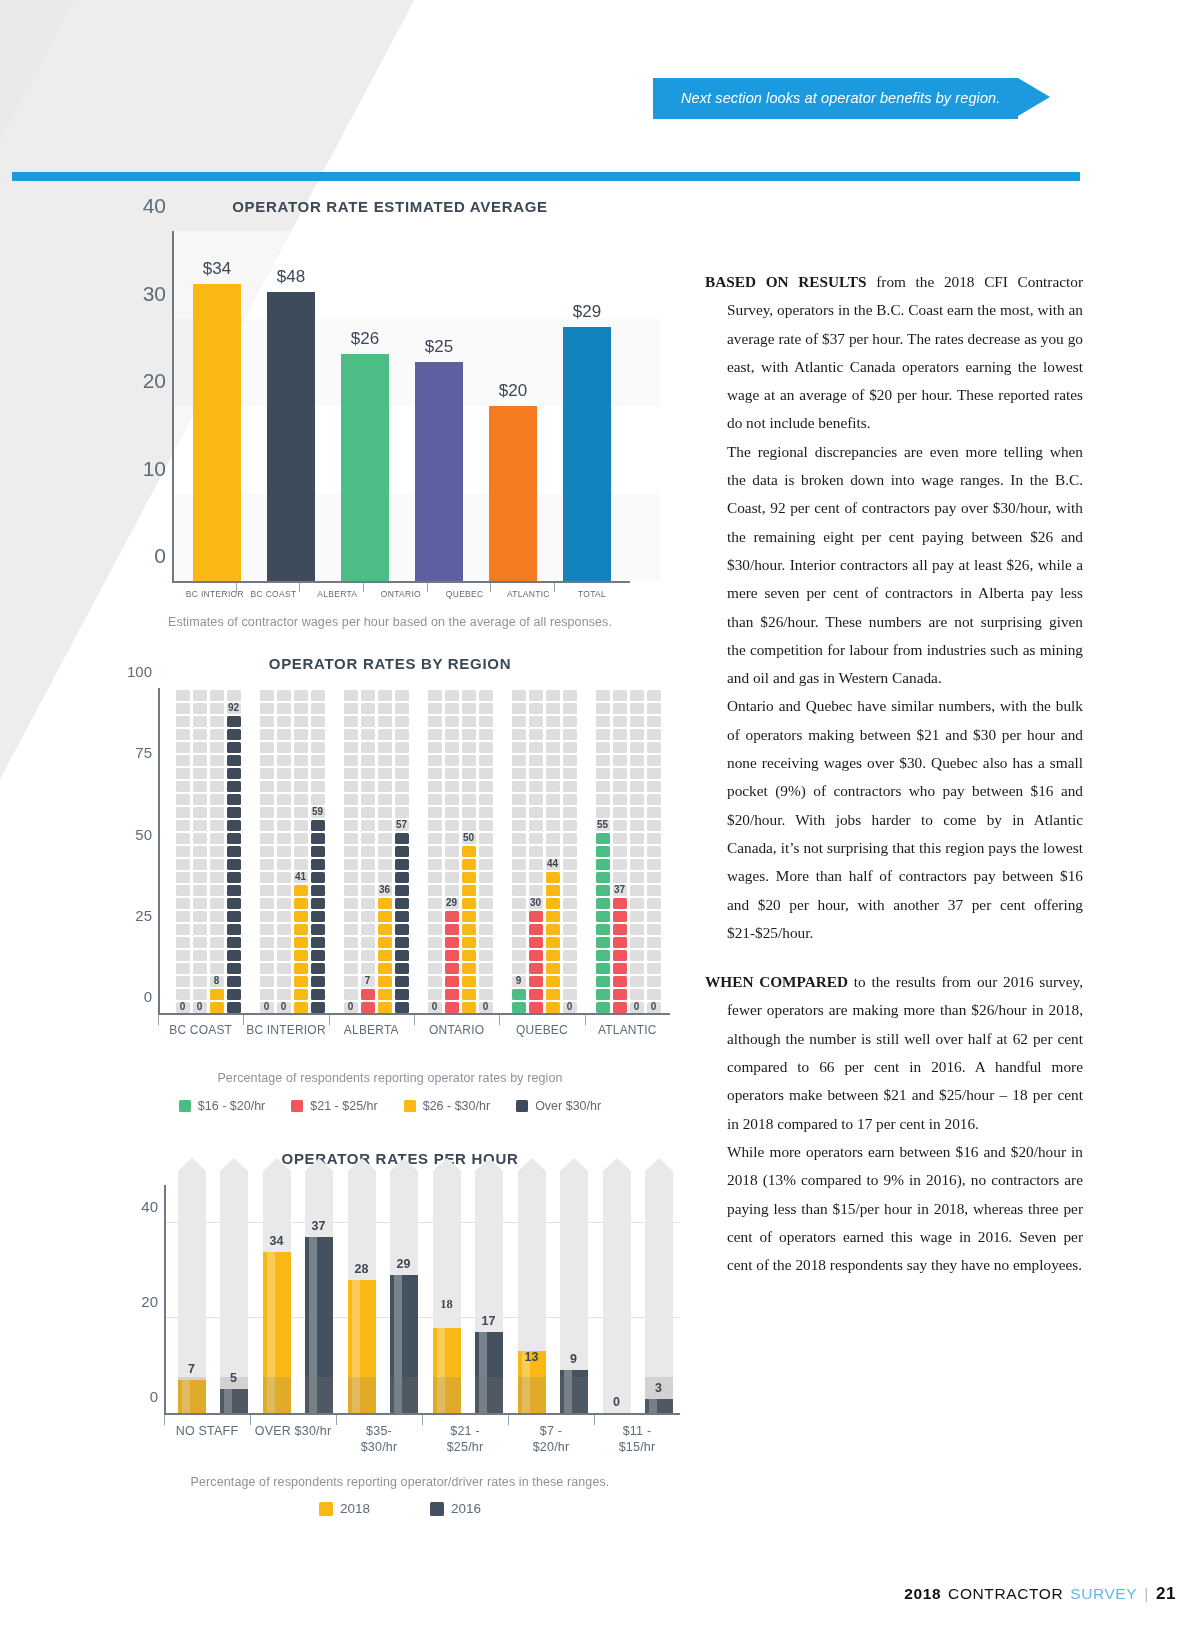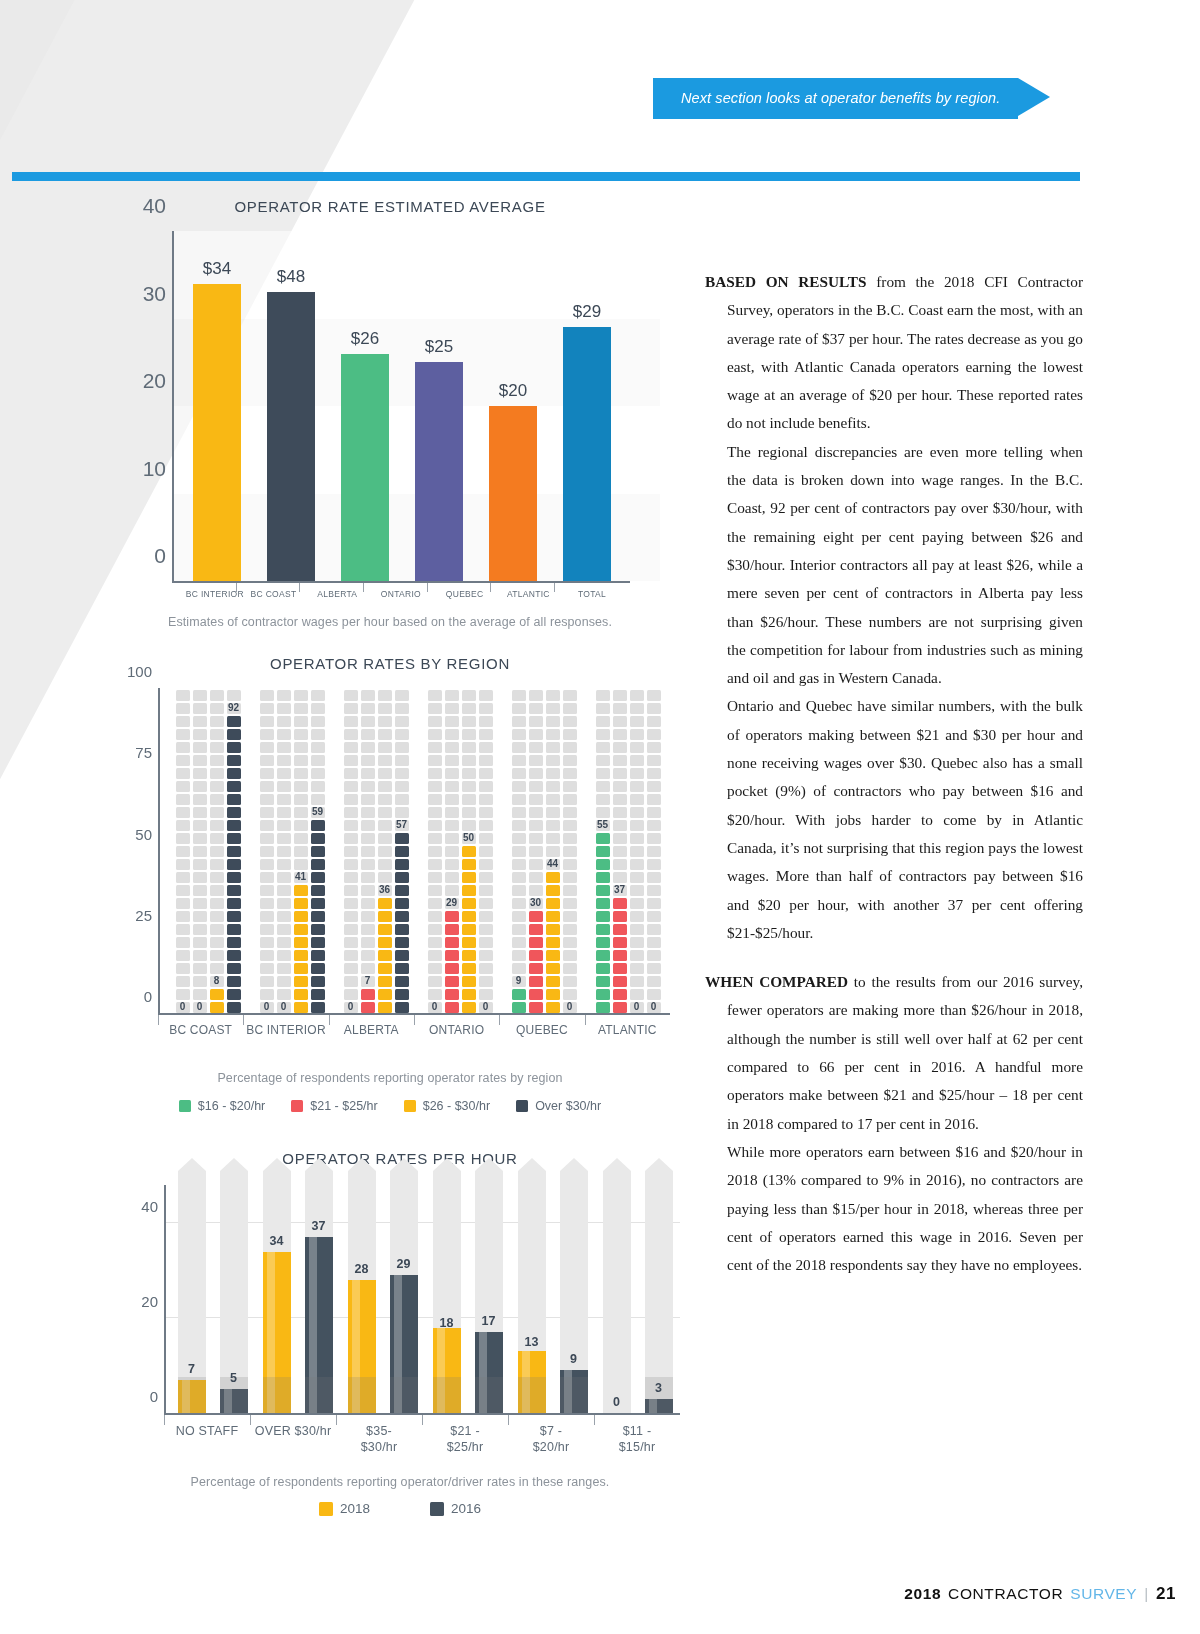--- a/index.html
+++ b/index.html
@@ -40,21 +40,21 @@
   .callout-arrow {
     width:0;height:0;
     border-top:19px solid transparent;
     border-bottom:19px solid transparent;
     border-left:32px solid #1b9ae0;
   }
   .rule { position:absolute; left:12px; top:172px; width:1068px; height:9px; background:#1b9ae0; z-index:5; }
 
   
   .ch-title {
-    text-align:center; font-weight:normal; font-size:15px;
+    text-align:center; font-weight:bold; font-size:15px;
     color:#3c4856; letter-spacing:.7px;
   }
   .ch-cap { text-align:center; font-size:12.5px; color:#8c939b; letter-spacing:.1px; }
 
   
   #chart1 { position:absolute; left:120px; top:198px; width:540px; z-index:3; }
   #c1-plot { position:relative; height:350px; margin-top:16px; margin-left:52px; margin-right:30px;
              border-left:2px solid #6f7a86; }
   .c1-band { position:absolute; left:0; right:-30px; }
   .c1-ylab { position:absolute; left:-50px; width:42px; text-align:right;
@@ -991,39 +991,39 @@
               <div class="c3-num" style="bottom: 141.75px;">29</div>
             </div>
           </div>
           <div class="c3-group">
             <div class="c3-colwrap">
               <div class="c3-sleeve" style="height: 242px;"></div>
               <div class="c3-bar" style="height: 85.5px; background: rgb(249, 184, 20);">
                 <span class="hl"></span>
                 <span class="shade"></span>
               </div>
-              <div class="c3-num" style="bottom: 83px;">18</div>
+              <div class="c3-num" style="bottom: 101px; font-family: Liberation Serif, serif;">18</div>
             </div>
             <div class="c3-colwrap">
               <div class="c3-sleeve" style="height: 242px;"></div>
               <div class="c3-bar" style="height: 80.75px; background: rgb(68, 82, 95);">
                 <span class="hl"></span>
                 <span class="shade"></span>
               </div>
               <div class="c3-num" style="bottom: 84.75px;">17</div>
             </div>
           </div>
           <div class="c3-group">
             <div class="c3-colwrap">
               <div class="c3-sleeve" style="height: 242px;"></div>
               <div class="c3-bar" style="height: 61.75px; background: rgb(249, 184, 20);">
                 <span class="hl"></span>
                 <span class="shade"></span>
               </div>
-              <div class="c3-num" style="bottom: 64px; text-align: center;">13</div>
+              <div class="c3-num" style="bottom: 49px; text-align: center;">13</div>
             </div>
             <div class="c3-colwrap">
               <div class="c3-sleeve" style="height: 242px;"></div>
               <div class="c3-bar" style="height: 42.75px; background: rgb(68, 82, 95);">
                 <span class="hl"></span>
                 <span class="shade"></span>
               </div>
               <div class="c3-num" style="bottom: 46.75px;">9</div>
             </div>
           </div>

